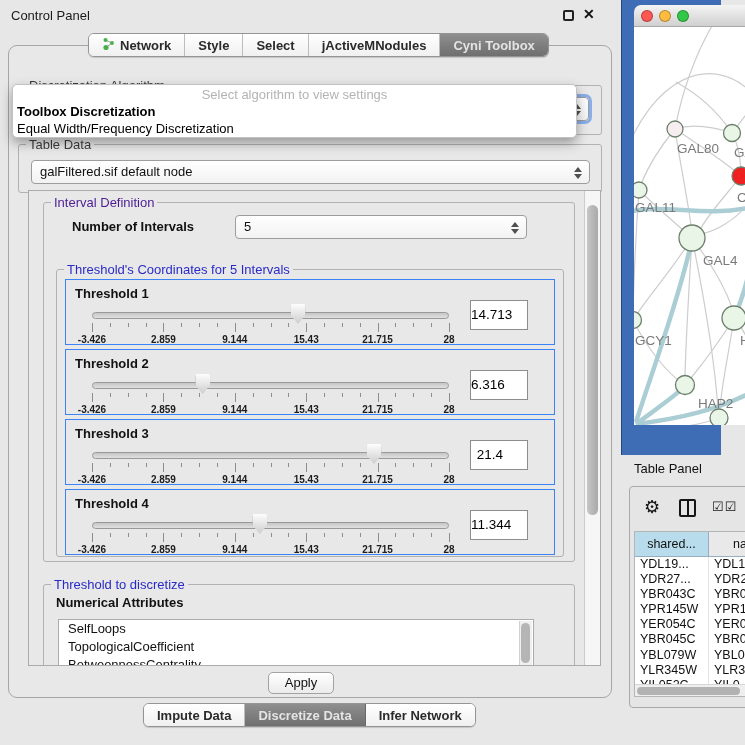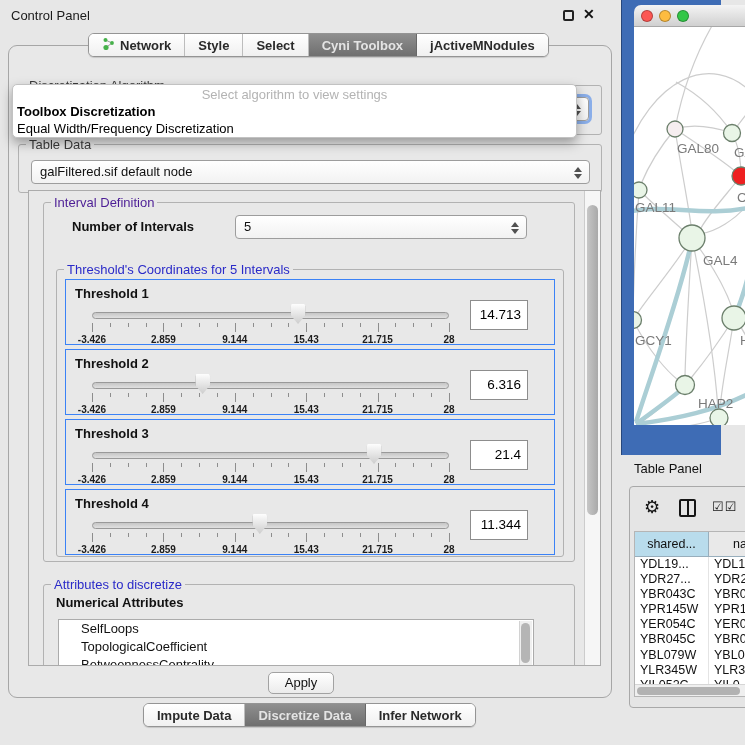--- a/index.html
+++ b/index.html
@@ -43,24 +43,24 @@
 .tpanel{position:absolute;border:1px solid #3b82f6;background:#e8e8e8}
 .tlabel{position:absolute;left:9px;top:6px;font-size:13px;font-weight:bold;color:#111}
 .slider-area{position:absolute;left:26px;top:26px;width:357px;height:40px}
 .track{position:absolute;left:0;top:6px;width:100%;height:7px;border:1px solid #999;border-radius:4px;background:linear-gradient(#c6c6c6,#e0e0e0)}
 .thumb{position:absolute;top:-2px;width:15px;height:20px;background:linear-gradient(#fdfdfd,#cdcdcd);clip-path:polygon(8% 0,92% 0,100% 12%,100% 55%,50% 100%,0 55%,0 12%);transform:translateX(-50%);filter:drop-shadow(0 0 1px #7d7d7d)}
 .ticks{position:absolute;left:0;top:17px;width:100%;height:10px}
 .tick{position:absolute;top:0;width:1px;height:4px;background:#8d8d8d}
 .tick.major{height:9px}
 .tick-labels{position:absolute;left:0;top:28px;width:100%;height:12px;font-size:10px;font-weight:bold;color:#1d1d1d}
 .tick-labels span{position:absolute;transform:translateX(-50%);white-space:nowrap}
-.vbox{position:absolute;width:58px;height:30px;background:#fff;border:1px solid #8d8d8d;font-size:13.5px;text-align:right;line-height:28px;padding-right:6px;color:#000}
+.vbox{position:absolute;width:58px;height:30px;background:#fff;border:1px solid #8d8d8d;font-size:13.5px;text-align:right;line-height:28px;padding-right:24px;color:#000}
 
 #alist{position:absolute;background:#fff;border:1px solid #ababab;font-size:13px;color:#111;overflow:hidden}
-#alist .li{height:18px;line-height:18px;padding-left:22px}
+#alist .li{height:18px;line-height:18px;padding-left:9px}
 #alist .sb{position:absolute;right:1px;top:1px;width:13px;height:56px;background:#f0f0f0;border-left:1px solid #d2d2d2}
 #alist .sb .th{position:absolute;left:1px;top:2px;width:9px;height:40px;border-radius:5px;background:#b5b5b5}
 
 #apply{left:268px;top:672px;width:66px;height:22px;background:linear-gradient(#ffffff,#ebebeb);border:1px solid #a2a2a2;border-radius:5px;font-size:13px;text-align:center;line-height:20px}
 
 #netframe{left:621px;top:0;width:100px;height:455px;background:#3e6cb5;border-left:1px solid #27477c}
 #nettitle{position:absolute;left:12px;top:5px;width:112px;height:22px;border-radius:7px 0 0 0;background:linear-gradient(#f4f4f4,#d0d0d0);border-bottom:1px solid #a8a8a8}
 .light{position:absolute;top:5px;width:12px;height:12px;border-radius:50%;border:1px solid rgba(0,0,0,.28)}
 #netcanvas{position:absolute;left:12px;top:27px;width:112px;height:398px;background:#fff}
 
@@ -90,22 +90,22 @@
 <div class="abs" id="outer"></div>
 <div class="seg" id="topTabs">
     <div class="seg-item"><span><svg width="13" height="13" viewBox="0 0 13 13">
           <path d="M3.5 3L10 6M4 10.5L10 6" stroke="#9a9a9a" stroke-width="1"></path>
           <circle cx="3.5" cy="3" r="2" fill="#46b14a"></circle>
           <circle cx="4" cy="10.5" r="2.6" fill="#46b14a"></circle>
           <circle cx="10" cy="6" r="1.9" fill="#46b14a"></circle>
         </svg></span>Network</div>
     <div class="seg-item">Style</div>
     <div class="seg-item">Select</div>
+    <div class="seg-item">jActiveMNodules</div>
     <div class="seg-item sel">Cyni Toolbox</div>
-    <div class="seg-item">jActiveMNodules</div>
   </div>
 
 <div class="group" id="algoGroup" style="left:18px;top:85px;width:584px;height:50px">
   <span class="gtitle dark">Discretization Algorithm</span>
   <div class="combo focused" style="left:12px;top:11px;width:558px">
     <span class="stepper">
         <i class="up"></i>
         <i class="dn"></i>
       </span>
   </div>
@@ -287,21 +287,21 @@
               <span style="left: 80%;">21.715</span>
               <span style="left: 100%;">28</span>
             </div>
             <div class="thumb" style="left: 46.9993%;"></div>
           </div>
         <div class="vbox" style="left:404px;top:20px">11.344</div>
       </div>
     </div>
   </div>
   <div class="group" style="left:14px;top:393px;width:532px;height:120px">
-    <span class="gtitle blue">Attributes to discretize</span>
+    <span class="gtitle blue">Threshold to discretize</span>
     <div class="abs" style="left:12px;top:10px;font-size:13px;font-weight:bold">Numerical Attributes</div>
     <div id="alist" style="left:14px;top:34px;width:476px;height:80px">
       <div class="li">SelfLoops</div>
         <div class="li">TopologicalCoefficient</div>
         <div class="li">BetweennessCentrality</div>
         <div class="sb">
           <div class="th"></div>
         </div>
     </div>
   </div>

